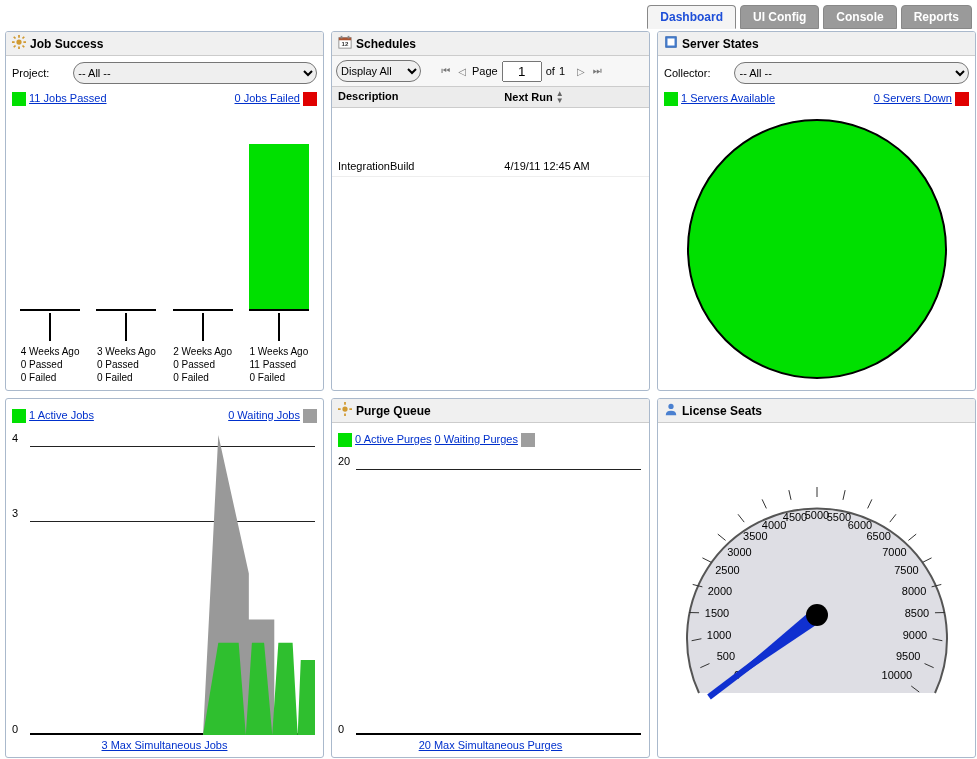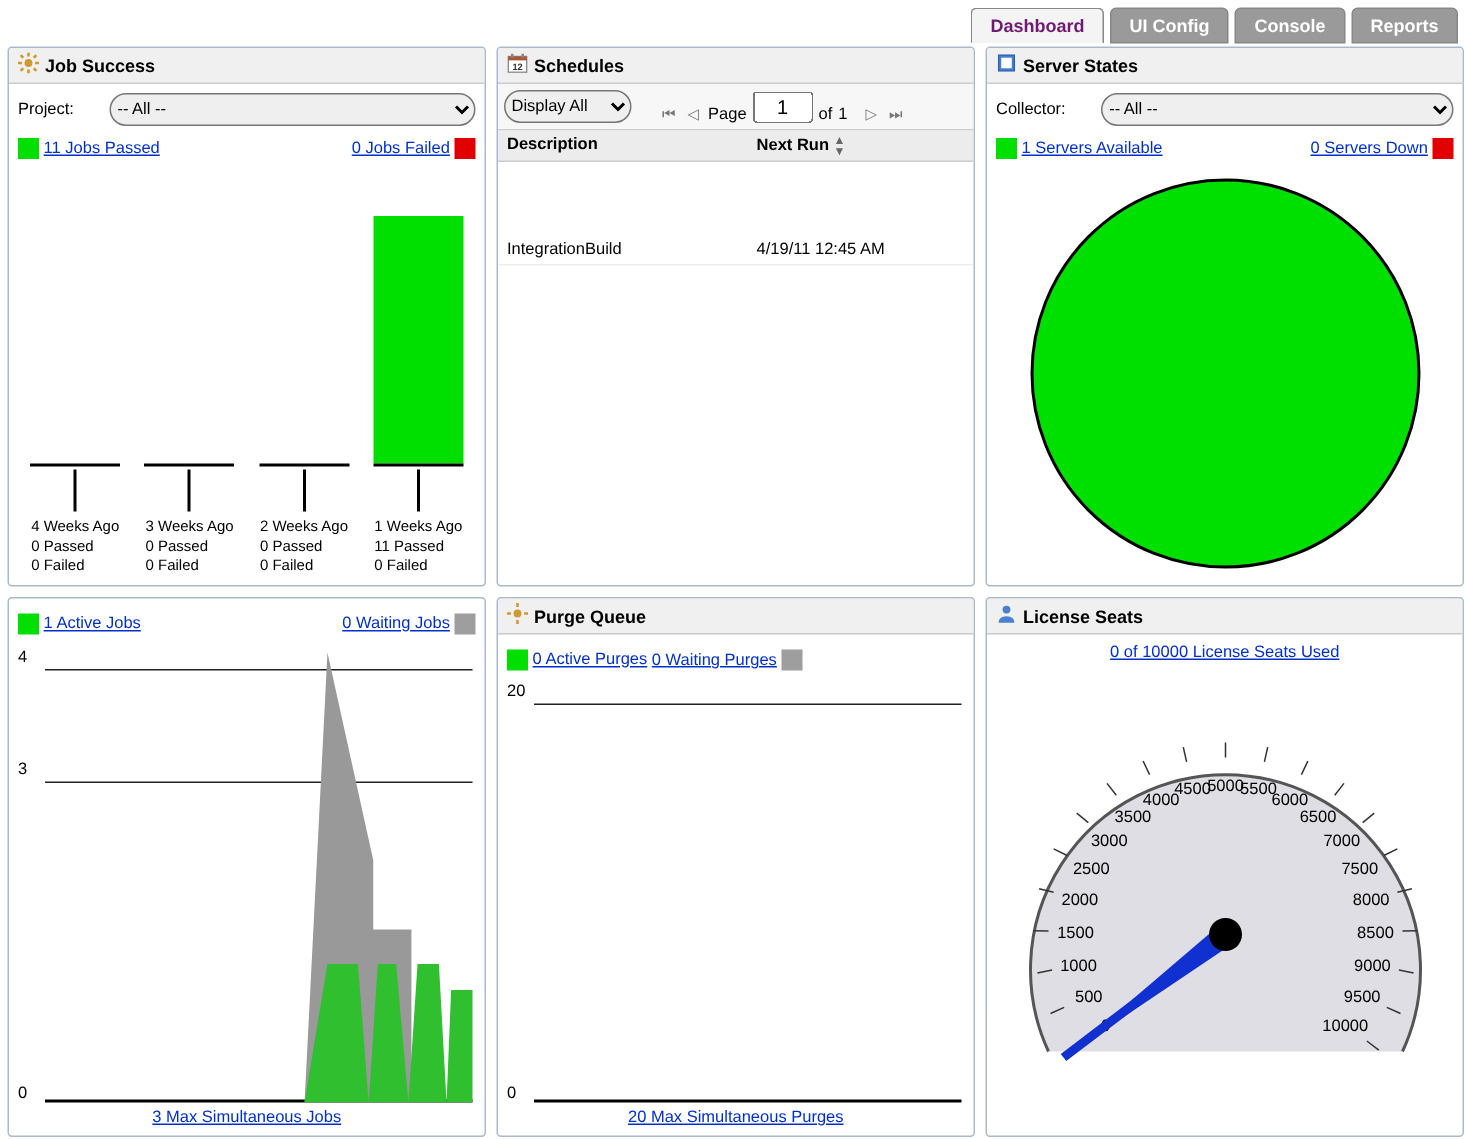--- a/index.html
+++ b/index.html
@@ -24,21 +24,21 @@
       color: #fff;
       border-radius: 4px 4px 0 0;
       padding: 4px 12px;
       font-size: 12px;
       font-weight: bold;
       cursor: pointer;
       border: 1px solid #888;
     }
     .tab.active {
       background: #f4f4f4;
-      color: #701a75;
+      color: #1d4ed8;
       border-bottom: 1px solid #f4f4f4;
     }
     .grid {
       display: grid;
       grid-template-columns: 319px 319px 319px;
       grid-template-rows: 360px 360px;
       gap: 7px;
     }
     .panel {
       border: 1px solid #aab9cc;
@@ -126,21 +126,21 @@
     .bar-labels {
       font-size: 10px;
       text-align: left;
       margin-top: 4px;
       white-space: nowrap;
       line-height: 1.3;
     }
     
     .schedules-toolbar {
       display: flex;
-      align-items: flex-end;
+      align-items: center;
       gap: 4px;
       padding: 4px;
       border-bottom: 1px solid #ccc;
       background: #f7f7f7;
       font-size: 11px;
     }
     .pagebtn {
       cursor: pointer;
       color: #777;
       font-size: 10px;
@@ -441,23 +441,20 @@
       <div class="panel-title">
         <span>
           <svg width="14" height="14" viewBox="0 0 16 16">
               <circle cx="8" cy="5" r="3" fill="#4a80d0"></circle>
               <path d="M2 15 Q2 10 8 10 Q14 10 14 15 Z" fill="#4a80d0"></path>
             </svg>
         </span>
         <span>License Seats</span>
       </div>
       <div class="panel-body">
-        <div style="text-align:center;margin-bottom:4px">
-          <a class="link">0 of 10000 License Seats Used</a>
-        </div>
         <div class="gauge-wrap">
           <svg class="gauge-svg" width="300" height="270" viewBox="0 0 300 270">
             <path d="M 32 238 A 130 130 0 1 1 268 238" fill="#dedee4" stroke="#555" stroke-width="2"></path>
             <g id="gauge-ticks">
                 <line x1="55.761009814419424" y1="231.01417273194167" x2="47.77465471394649" y2="237.03232296346215" stroke="#333" stroke-width="1"></line>
                 <text x="70.1364489952707" y="224.1815023152048" text-anchor="middle" font-size="11">0</text>
                 <line x1="42.45441335701747" y1="208.55869431540285" x2="33.34038059066302" y2="212.67383790145394" stroke="#333" stroke-width="1"></line>
                 <text x="58.859672336455475" y="205.1514358605109" text-anchor="middle" font-size="11">500</text>
                 <line x1="34.41012054727739" y1="183.7271946952238" x2="24.614368051283947" y2="185.73797390668344" stroke="#333" stroke-width="1"></line>
                 <text x="52.04247504006558" y="184.10779211459644" text-anchor="middle" font-size="11">1000</text>

